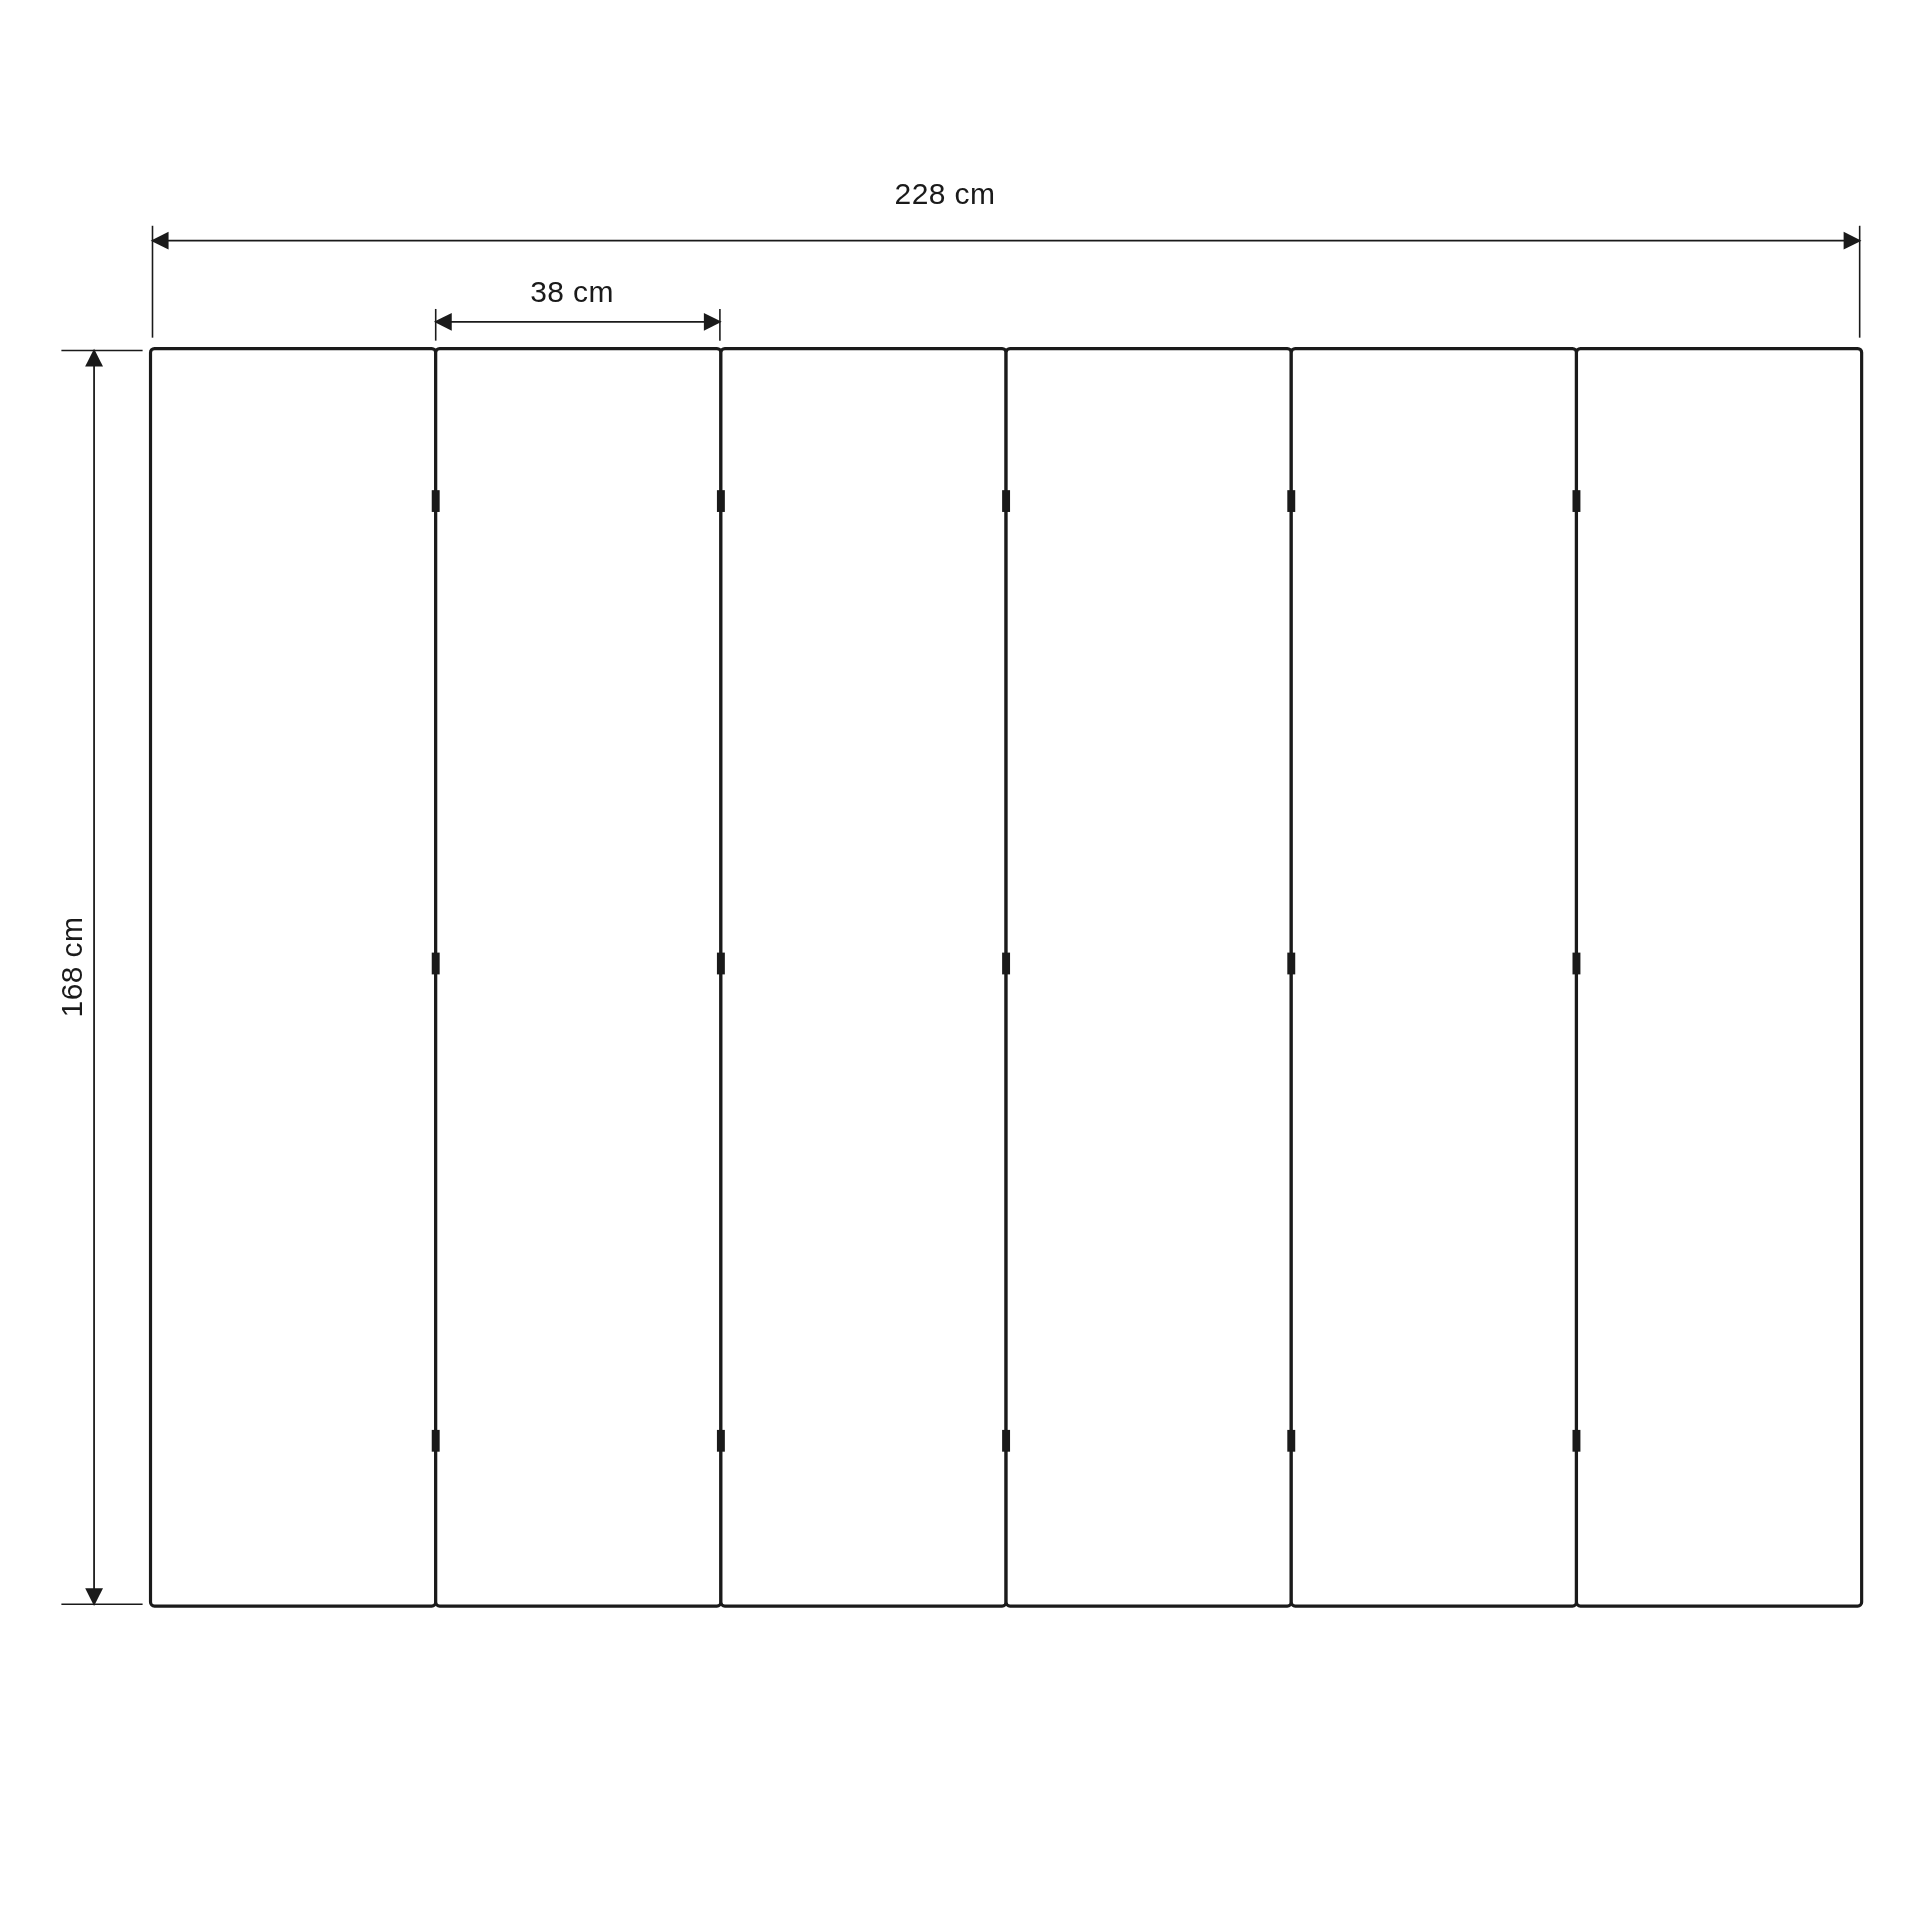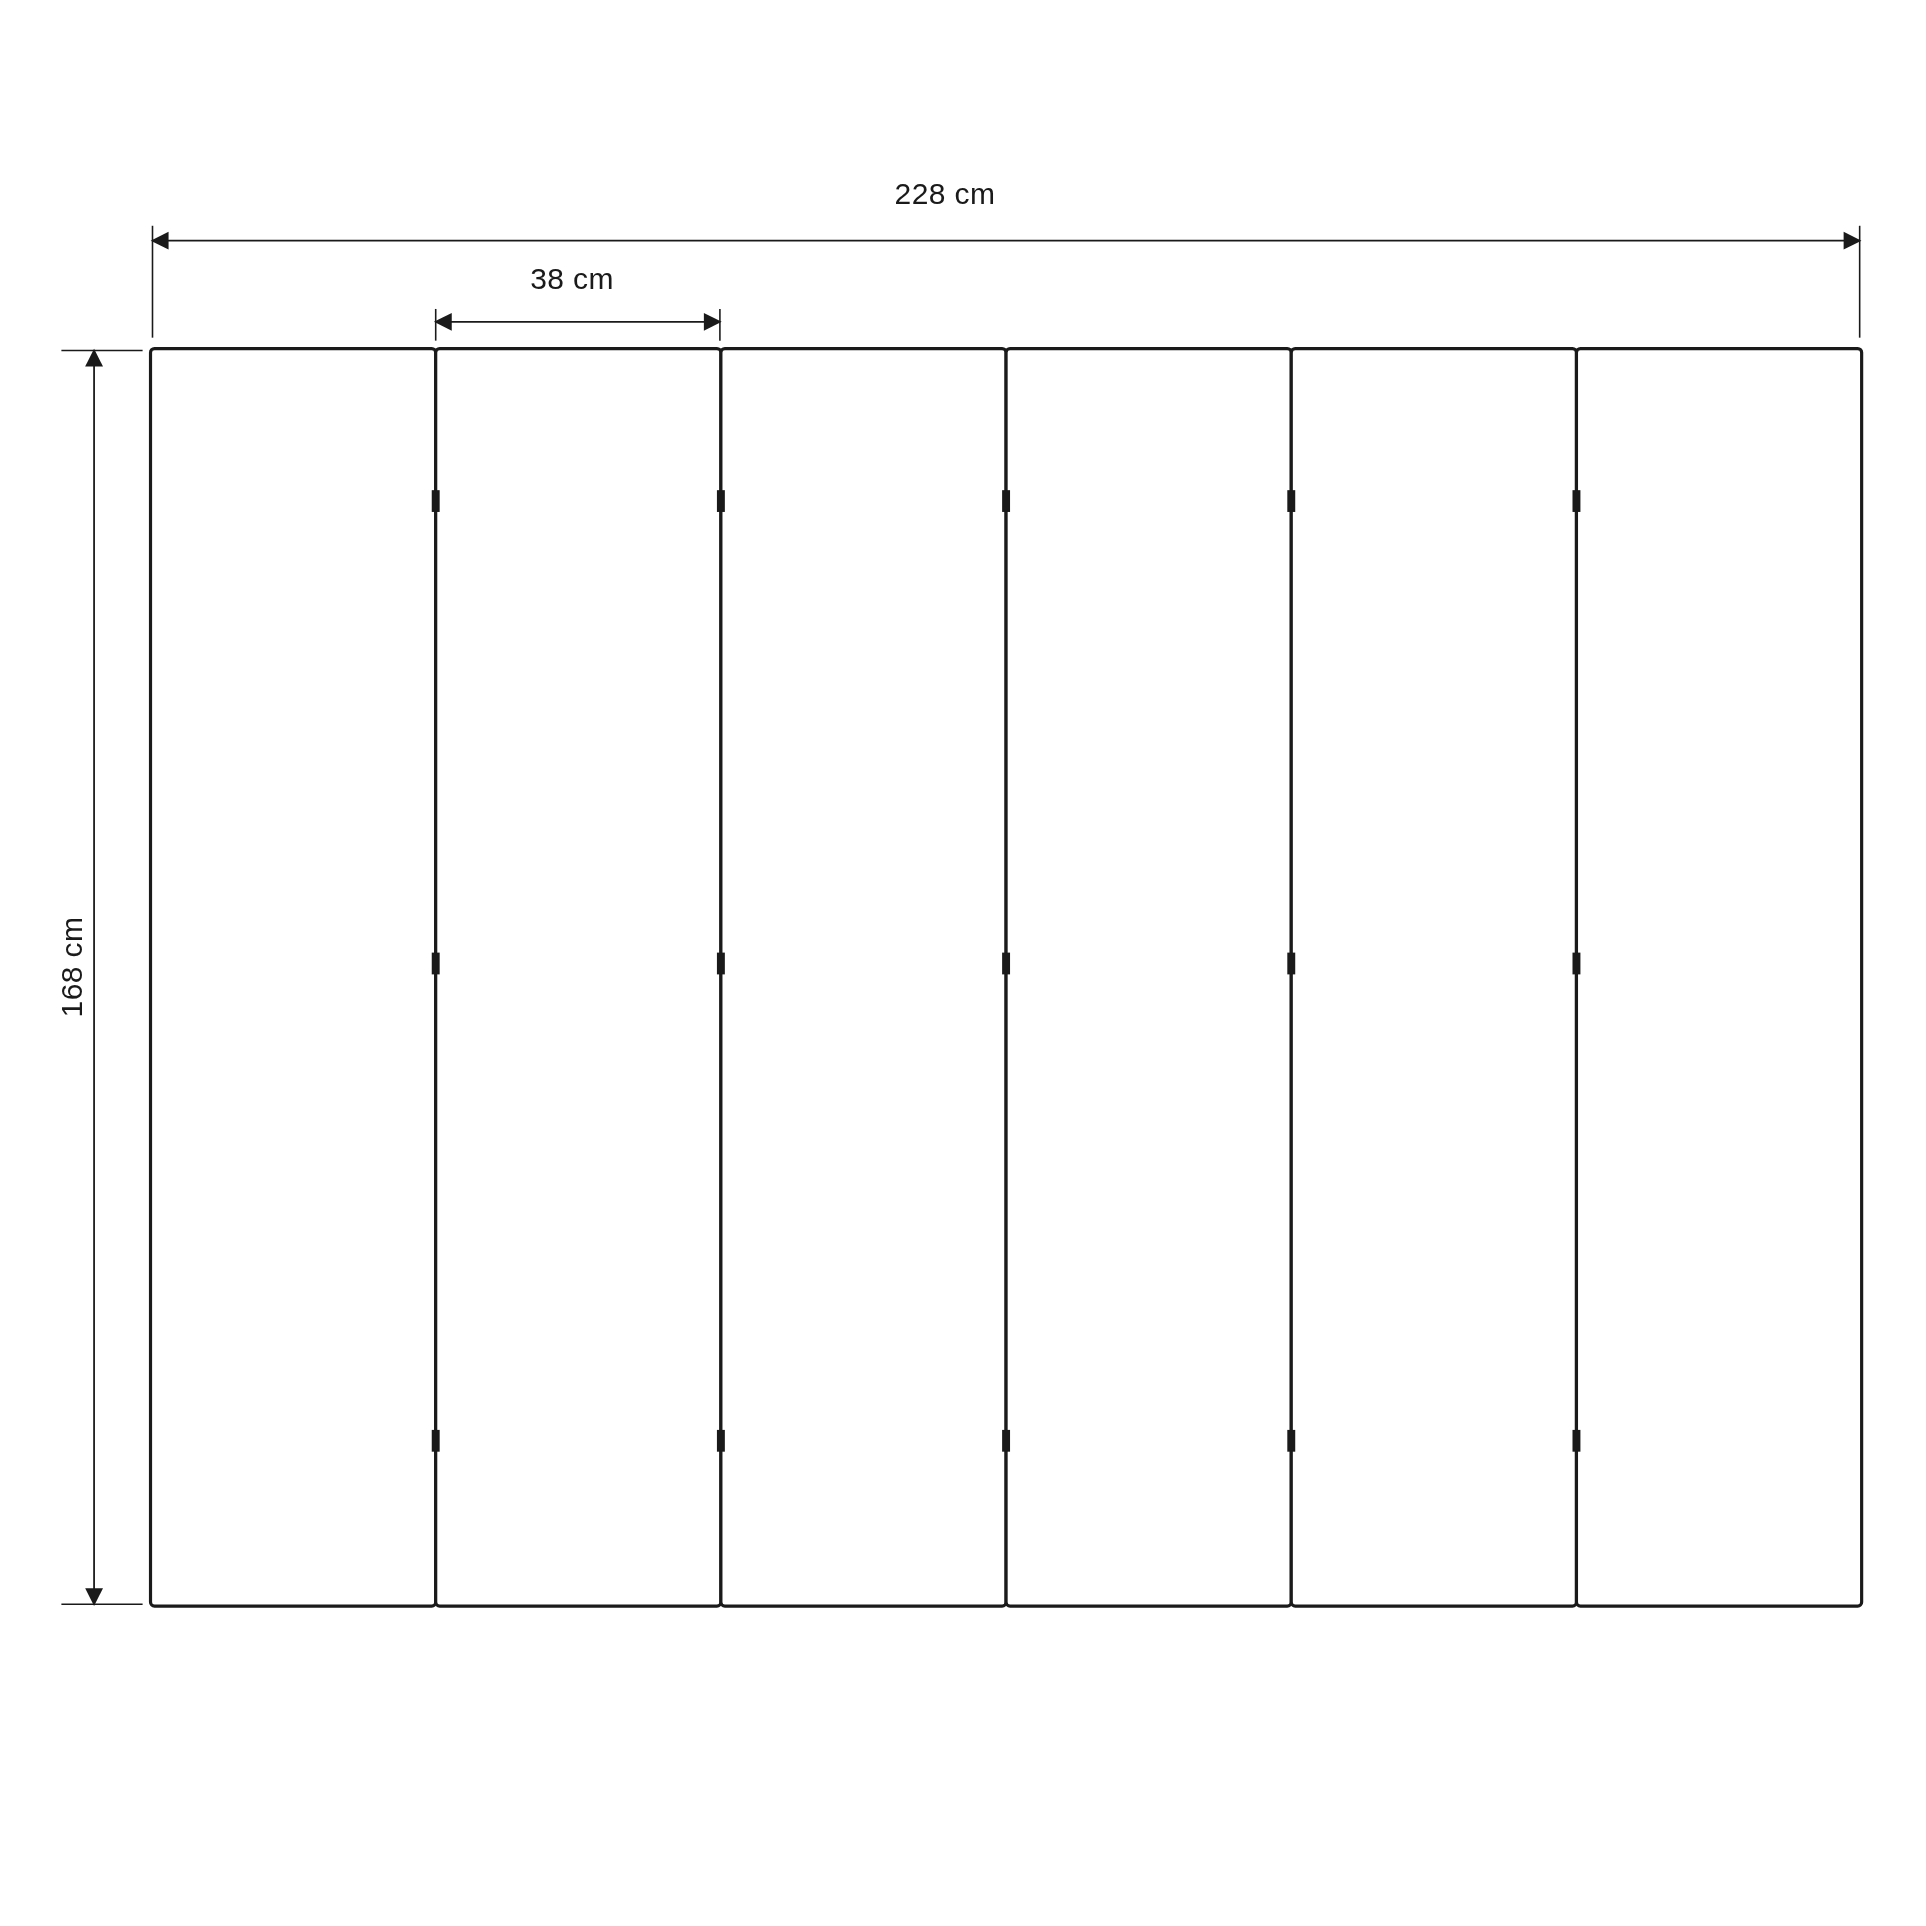--- a/index.html
+++ b/index.html
@@ -35,21 +35,21 @@
     color: #1a1a1a;
     white-space: nowrap;
   }
   #label-total-width {
     left: 945px;
     top: 194px;
     transform: translate(-50%, -50%);
   }
   #label-panel-width {
     left: 572px;
-    top: 279px;
+    top: 292px;
     transform: translate(-50%, -50%);
   }
   #label-height {
     left: 72px;
     top: 967px;
     transform: translate(-50%, -50%) rotate(-90deg);
     transform-origin: center center;
   }
 </style>
 </head>

